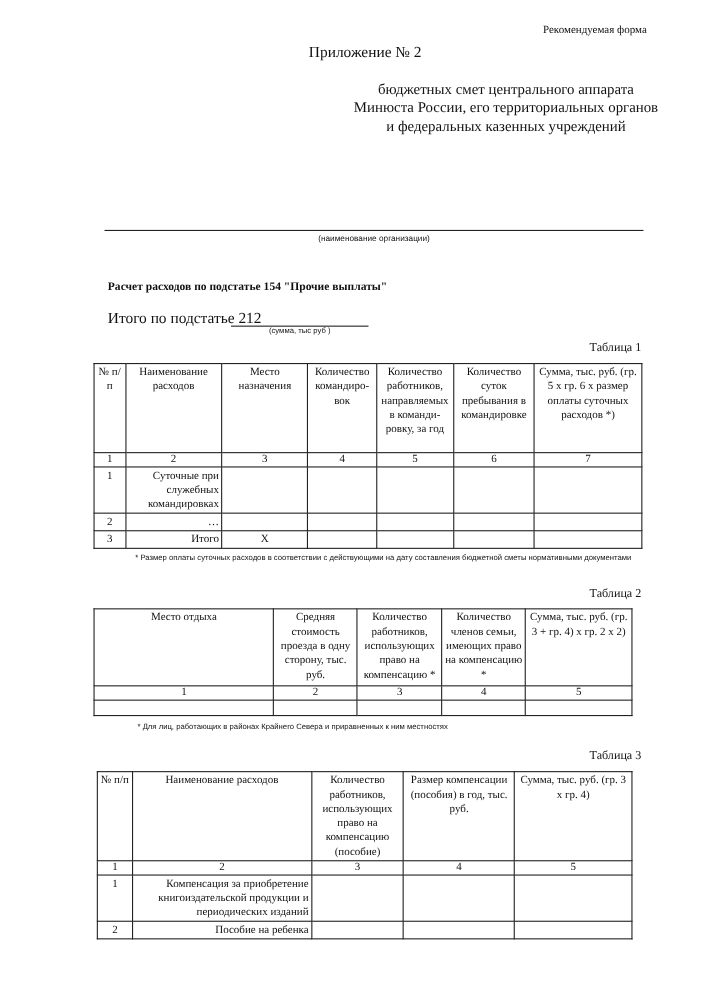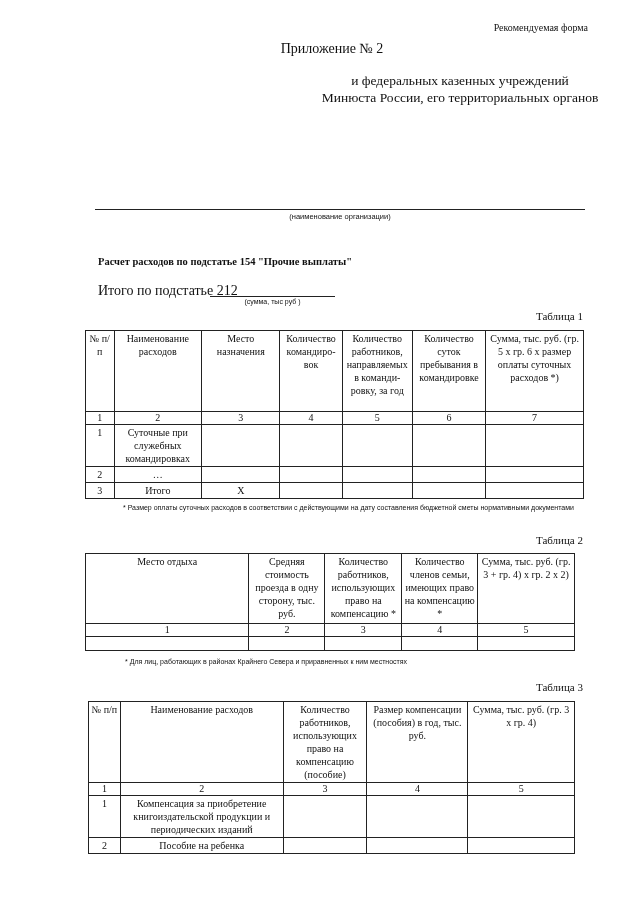--- a/index.html
+++ b/index.html
@@ -17,33 +17,34 @@
     .section-title { top: 256px; left: 88px; font-size: 10.5px; font-weight: bold; }
     .total-label { top: 283px; left: 88px; font-size: 14px; }
     .total-line { top: 296px; left: 200px; width: 125px; border-top: 1px solid #222; }
     .total-caption { top: 298px; left: 200px; width: 125px; text-align: center; font-size: 7px; font-family: "Liberation Sans", sans-serif; }
     .tbl-label { font-size: 11px; right: 57px; }
     table.doc {
       position: absolute; border-collapse: collapse; font-size: 10px; line-height: 13px;
       font-family: "Liberation Serif", serif;
     }
     table.doc td { border: 1px solid #222; vertical-align: top; text-align: center; padding: 1px 2px; }
-    table.doc td.left { text-align: center; }
+    table.doc td.left { text-align: right; }
     table.doc tr.nums td { padding: 0 2px; line-height: 12px; }
     .footnote1 { top: 501px; left: 88px; width: 495px; font-size: 7px; font-family: "Liberation Sans", sans-serif; line-height: 13px; text-align: justify; text-indent: 25px; }
     .footnote2 { top: 658px; left: 115px; font-size: 7px; font-family: "Liberation Sans", sans-serif; }
   </style>
 </head>
 <body>
 
 <div class="abs recommended">Рекомендуемая форма</div>
 <div class="abs appendix">Приложение № 2</div>
 <div class="abs order">
+  <div>бюджетных смет центрального аппарата</div>
+  <div>Минюста России, его территориальных органов</div>
   <div>и федеральных казенных учреждений</div>
-  <div>Минюста России, его территориальных органов</div>
 </div>
 
 <div class="abs doc-title">
 </div>
 
 <div class="abs org-line"></div>
 <div class="abs org-caption">(наименование организации)</div>
 
 <div class="abs section-title">Расчет расходов по подстатье 154 "Прочие выплаты"</div>
 <div class="abs total-label">Итого по подстатье 212</div>

